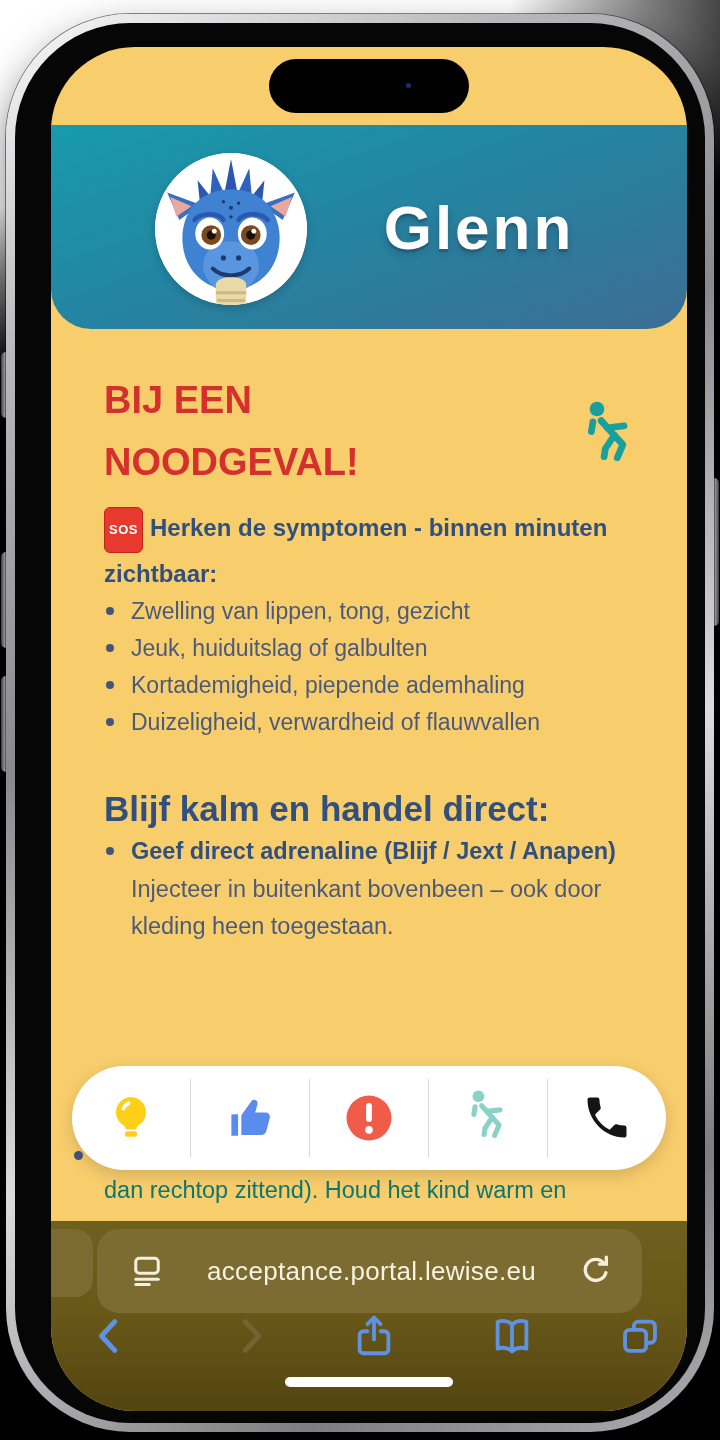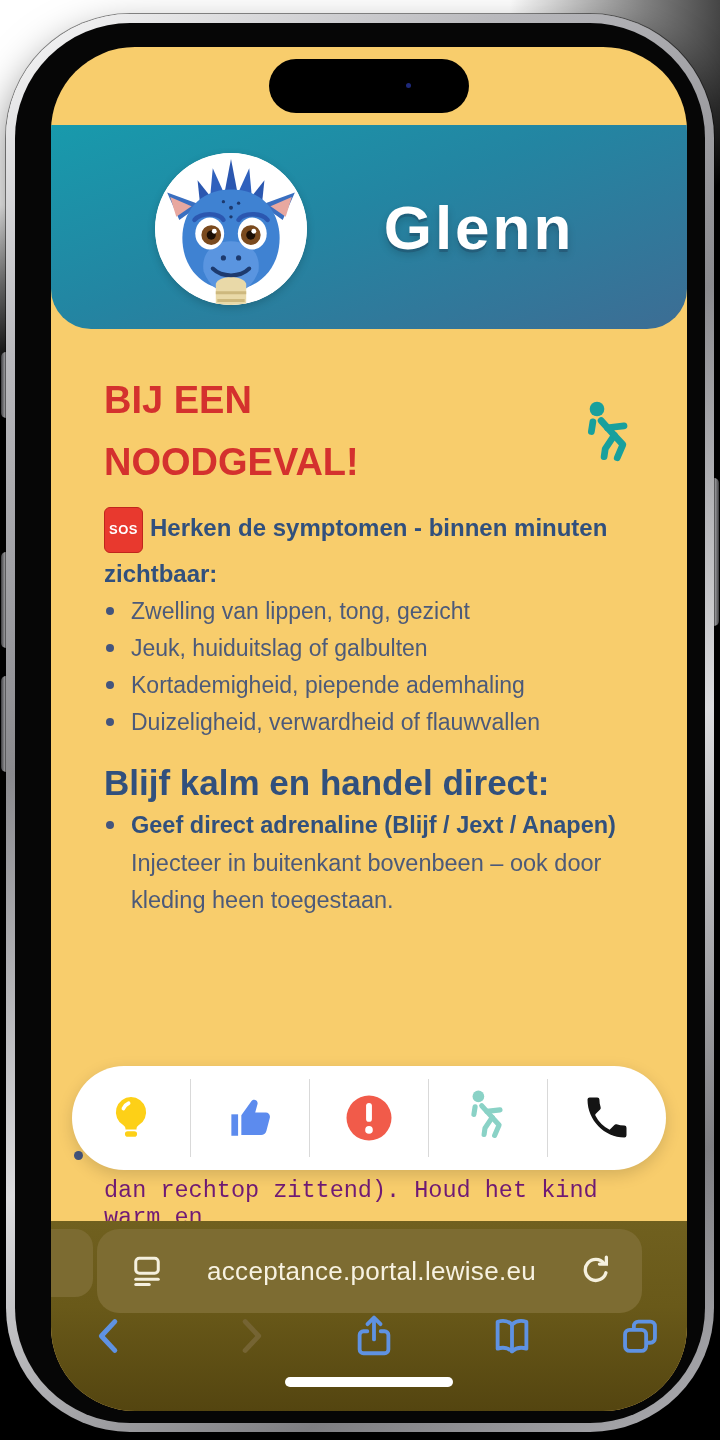--- a/index.html
+++ b/index.html
@@ -50,26 +50,26 @@
   .em-title{margin-top:32px;font-size:38px;line-height:62px;font-weight:700;color:#d4312e;}
   .fall-hero{position:absolute;right:48px;top:60px;}
   .sos-head{margin-top:16px;font-size:24px;line-height:38px;font-weight:700;color:#31507d;max-width:520px;}
   .sos-badge{display:inline-block;background:#e8392e;border:1px solid #c0251c;color:#fff;
     font-size:13px;font-weight:800;letter-spacing:.5px;padding:3px 4px;border-radius:6px;
     margin-right:7px;transform:translateY(-2px);}
   ul.plain{list-style:none;margin:0;padding:0;}
   ul.plain li{position:relative;padding-left:27px;}
   ul.plain li::before{content:"";position:absolute;left:2px;top:14px;width:8px;height:8px;border-radius:50%;background:#44557d;}
   .symptoms{margin-top:40px;font-size:23px;line-height:37px;}
-  .calm-head{margin-top:18px;font-size:35px;line-height:48px;font-weight:700;color:#31507d;}
+  .calm-head{margin-top:44px;font-size:35px;line-height:48px;font-weight:700;color:#31507d;}
   .actions{margin-top:40px;font-size:23.5px;line-height:37.5px;max-width:530px;}
   .actions .b{font-weight:700;color:#31507d;}
   
   .stray-dot{position:absolute;left:23px;top:1104px;width:9px;height:9px;border-radius:50%;background:#44557d;}
-  .partial-line{position:absolute;left:53px;top:1130px;width:560px;font-size:23.5px;color:#701a75;font-family:Liberation Mono, monospace;}
+  .partial-line{position:absolute;left:53px;top:1130px;width:560px;font-size:23.5px;color:#0f766e;}
   
   .toolbar{position:absolute;left:21px;top:1019px;width:594px;height:104px;background:#fff;border-radius:52px;
     box-shadow:0 5px 16px rgba(0,0,0,.15);display:flex;align-items:stretch;}
   .tb-cell{flex:1;display:flex;align-items:center;justify-content:center;cursor:pointer;}
   .tb-div{width:1px;background:#d9d9d9;margin:13px 0;}
   
   .chrome{position:absolute;left:0;top:1174px;width:636px;height:190px;
     background:linear-gradient(180deg,#70601f 0%,#695919 45%,#544510 100%);}
   .pill-frag{position:absolute;left:-16px;top:8px;width:58px;height:68px;border-radius:18px;background:#7c6b31;}
   .url-pill{position:absolute;left:46px;top:8px;width:545px;height:84px;border-radius:22px;background:#7d6c32;

